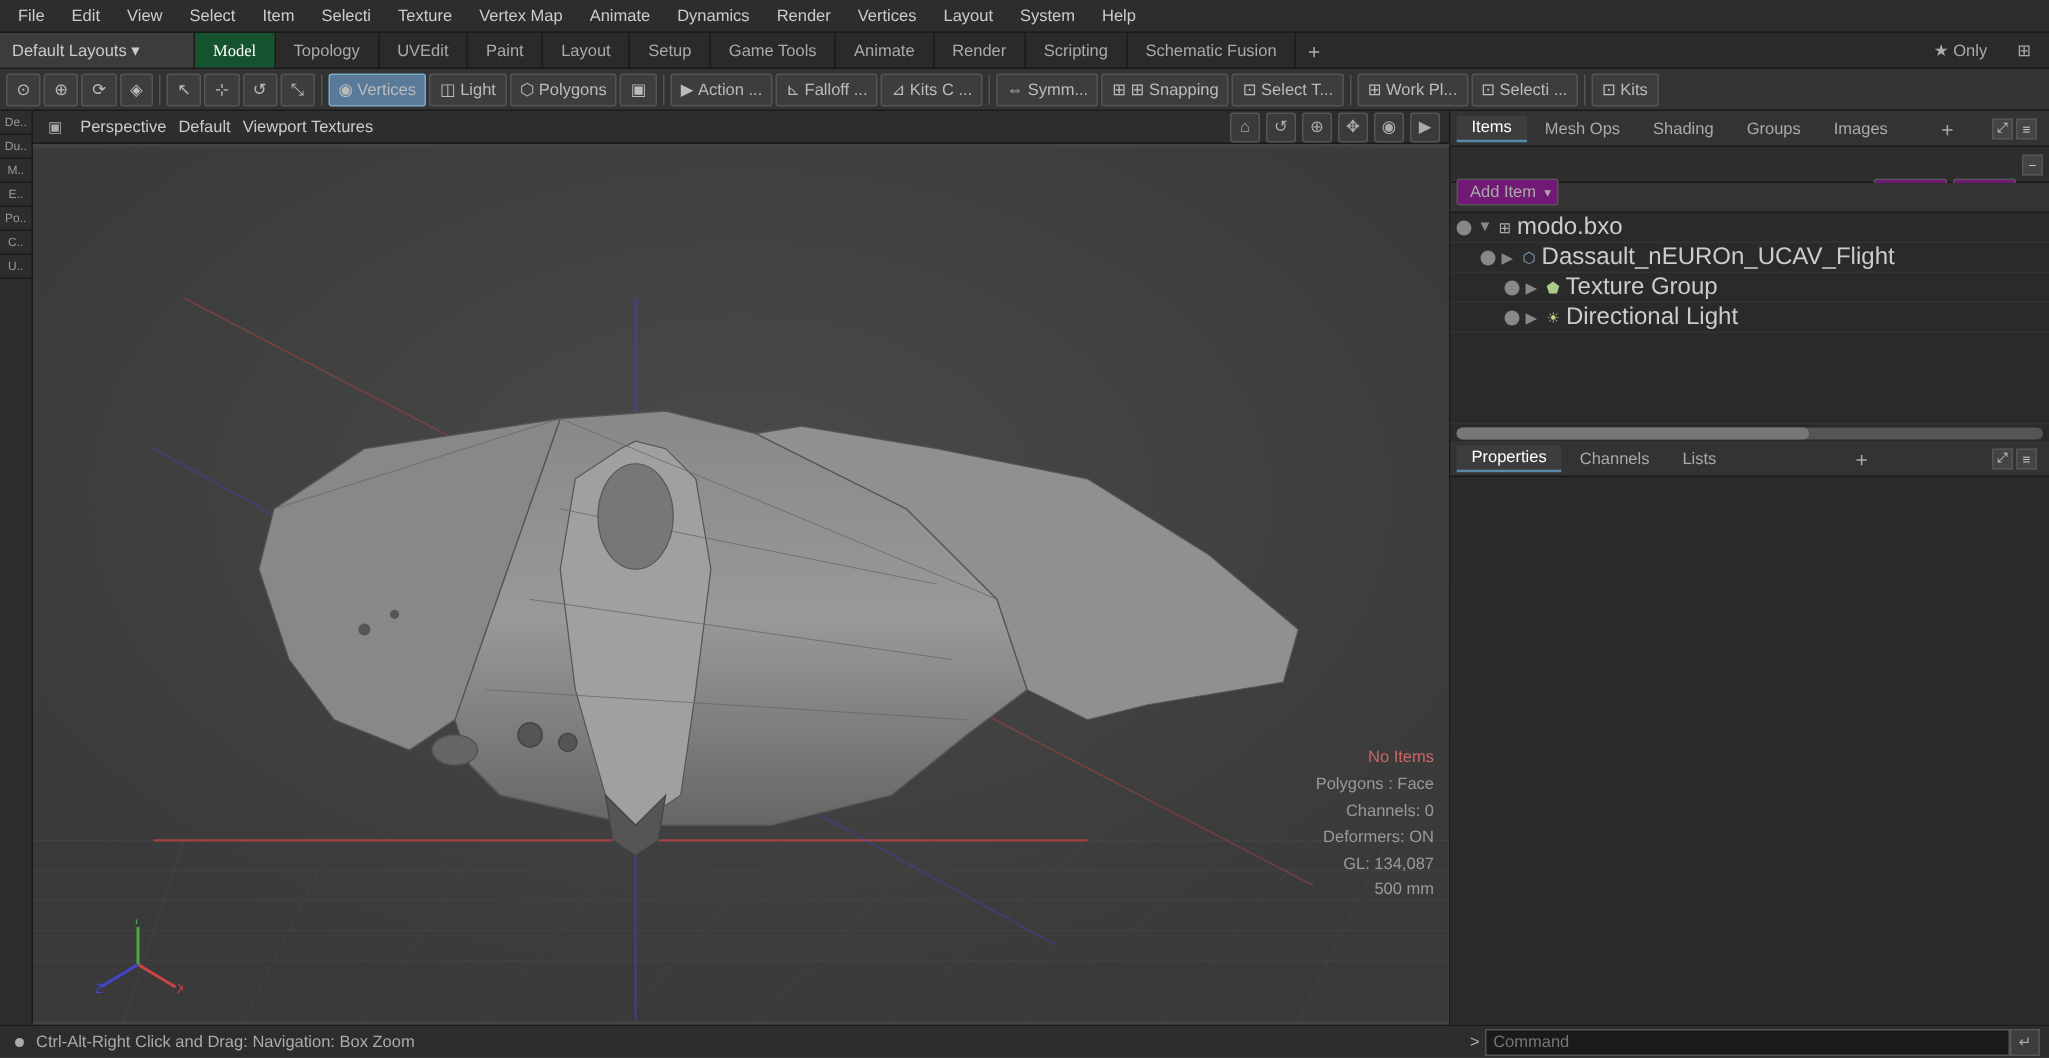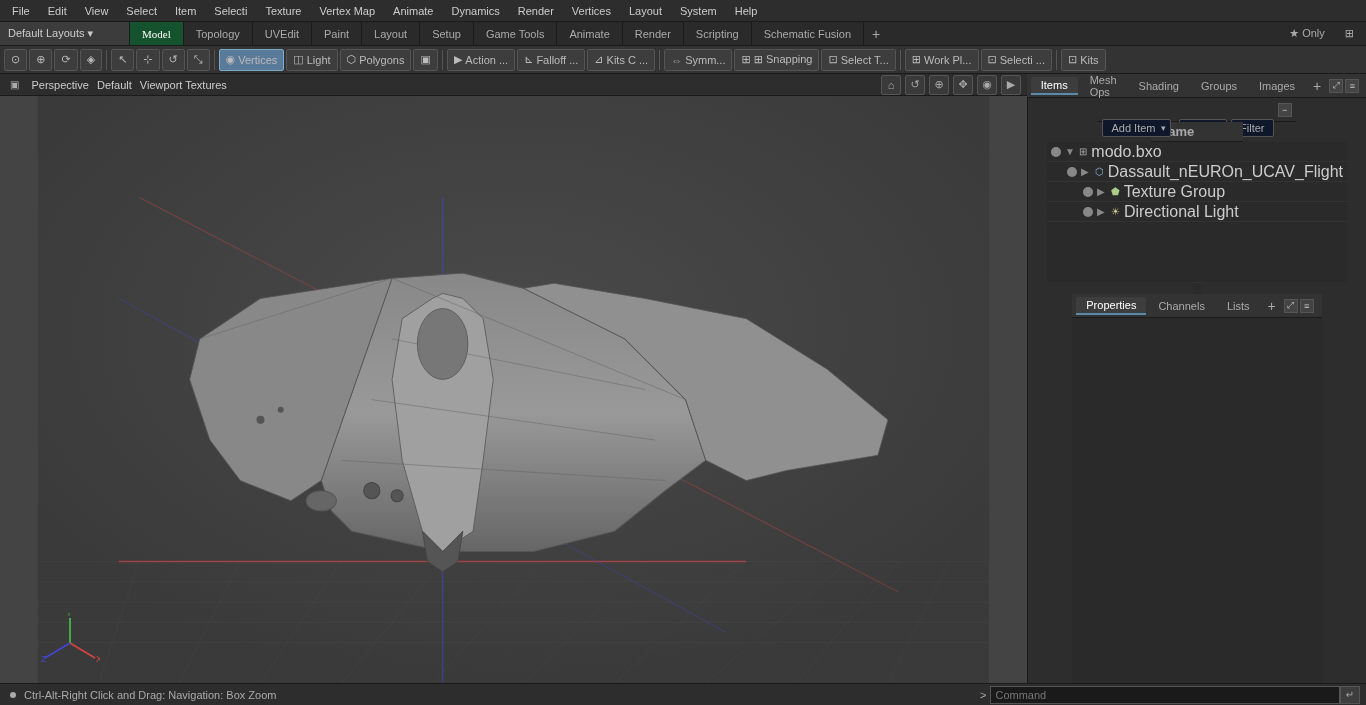--- a/index.html
+++ b/index.html
@@ -38,31 +38,31 @@
     #scene-svg { width: 100%; height: 100%; }
 
     
     #vp-info { position: absolute; bottom: 80px; right: 10px; text-align: right; color: #999; font-size: 11px; line-height: 1.6; }
     #vp-info .no-items { color: #cc6666; }
 
     
     #axes { position: absolute; bottom: 10px; left: 40px; width: 60px; height: 60px; }
 
     
-    #right-panel { width: 339px; background: #2d2d2d; border-left: 1px solid #1a1a1a; display: flex; flex-direction: column; align-items: center; }
+    #right-panel { width: 400px; background: #2d2d2d; border-left: 1px solid #1a1a1a; display: flex; flex-direction: column; }
 
     
     #items-tabs { display: flex; align-items: center; height: 24px; background: #333; border-bottom: 1px solid #1a1a1a; padding: 0 4px; gap: 2px; }
     .items-tab { padding: 2px 10px; font-size: 11px; color: #aaa; cursor: pointer; border-radius: 2px 2px 0 0; }
     .items-tab.active { background: #3d3d3d; color: #fff; border-bottom: 2px solid #5a8aaa; }
     #items-tab-plus { margin-left: auto; color: #aaa; cursor: pointer; padding: 0 6px; font-size: 14px; }
 
     
     #items-toolbar { display: flex; align-items: center; height: 24px; background: #2d2d2d; border-bottom: 1px solid #1a1a1a; padding: 0 4px; gap: 4px; }
-    .items-tool-btn { padding: 2px 8px; font-size: 11px; color: #aaa; cursor: pointer; background: #0f172a; border: 1px solid #555; border-radius: 2px; display: flex; align-items: center; gap: 3px; margin-top: 37px; }
+    .items-tool-btn { padding: 2px 8px; font-size: 11px; color: #aaa; cursor: pointer; background: #701a75; border: 1px solid #555; border-radius: 2px; display: flex; align-items: center; gap: 3px; margin-top: 37px; }
     .items-tool-btn.dropdown { padding-right: 14px; position: relative; }
     .items-tool-btn.dropdown::after { content: '▾'; position: absolute; right: 4px; font-size: 9px; }
     #items-col-header { display: flex; align-items: center; height: 20px; background: #333; border-bottom: 1px solid #1a1a1a; padding: 0 8px; }
     #items-col-header span { font-size: 13px; color: #aaa; font-weight: bold; }
     #items-right-btns { margin-left: auto; display: flex; gap: 4px; }
 
     
     #items-list { flex: 1; overflow-y: auto; background: #2a2a2a; max-height: 140px; }
     .item-row { display: flex; align-items: center; height: 20px; padding: 0 4px; cursor: pointer; border-bottom: 1px solid #333; }
     .item-vis { width: 14px; height: 14px; border-radius: 50%; background: #888; margin-right: 4px; flex-shrink: 0; }
@@ -222,20 +222,43 @@
   </div>
   <div class="tool-sep"></div>
   <div class="tool-btn">
     <span>⊡</span>
     <span>Kits</span>
   </div>
 </div>
 
 <div id="main">
 
+  <div id="left-tool-panel">
+    <div class="left-tool-item">
+        <span>De..</span>
+      </div>
+    <div class="left-tool-item">
+        <span>Du..</span>
+      </div>
+    <div class="left-tool-item">
+        <span>M..</span>
+      </div>
+    <div class="left-tool-item">
+        <span>E..</span>
+      </div>
+    <div class="left-tool-item">
+        <span>Po..</span>
+      </div>
+    <div class="left-tool-item">
+        <span>C..</span>
+      </div>
+    <div class="left-tool-item">
+        <span>U..</span>
+      </div>
+  </div>
 
   <div id="viewport">
     <div id="viewport-header">
       <div class="vp-btn">▣</div>
       <div class="vp-label">Perspective</div>
       <div class="vp-label">Default</div>
       <div class="vp-label">Viewport Textures</div>
       <div id="vp-controls" style="position:static; margin-left:auto; display:flex; gap:4px;">
         <div class="vp-ctrl">⌂</div>
         <div class="vp-ctrl">↺</div>
@@ -315,20 +338,28 @@
         <circle cx="330" cy="390" r="8" fill="#555" stroke="#444"></circle>
         <circle cx="355" cy="395" r="6" fill="#555" stroke="#444"></circle>
 
         <ellipse cx="280" cy="400" rx="15" ry="10" fill="#666" stroke="#555"></ellipse>
 
         <circle cx="220" cy="320" r="4" fill="#555"></circle>
         <circle cx="240" cy="310" r="3" fill="#555"></circle>
       </svg>
 
       
+      <div id="vp-info">
+        <div class="no-items">No Items</div>
+        <div>Polygons : Face</div>
+        <div>Channels: 0</div>
+        <div>Deformers: ON</div>
+        <div>GL: 134,087</div>
+        <div>500 mm</div>
+      </div>
 
       
       <div id="axes">
         <svg width="60" height="60" viewBox="0 0 60 60">
           <line x1="30" y1="30" x2="55" y2="45" stroke="#cc4444" stroke-width="2"></line>
           <text x="56" y="49" fill="#cc4444" font-size="9">X</text>
           <line x1="30" y1="30" x2="30" y2="5" stroke="#44aa44" stroke-width="2"></line>
           <text x="26" y="3" fill="#44aa44" font-size="9">Y</text>
           <line x1="30" y1="30" x2="5" y2="45" stroke="#4444cc" stroke-width="2"></line>
           <text x="1" y="49" fill="#4444cc" font-size="9">Z</text>

